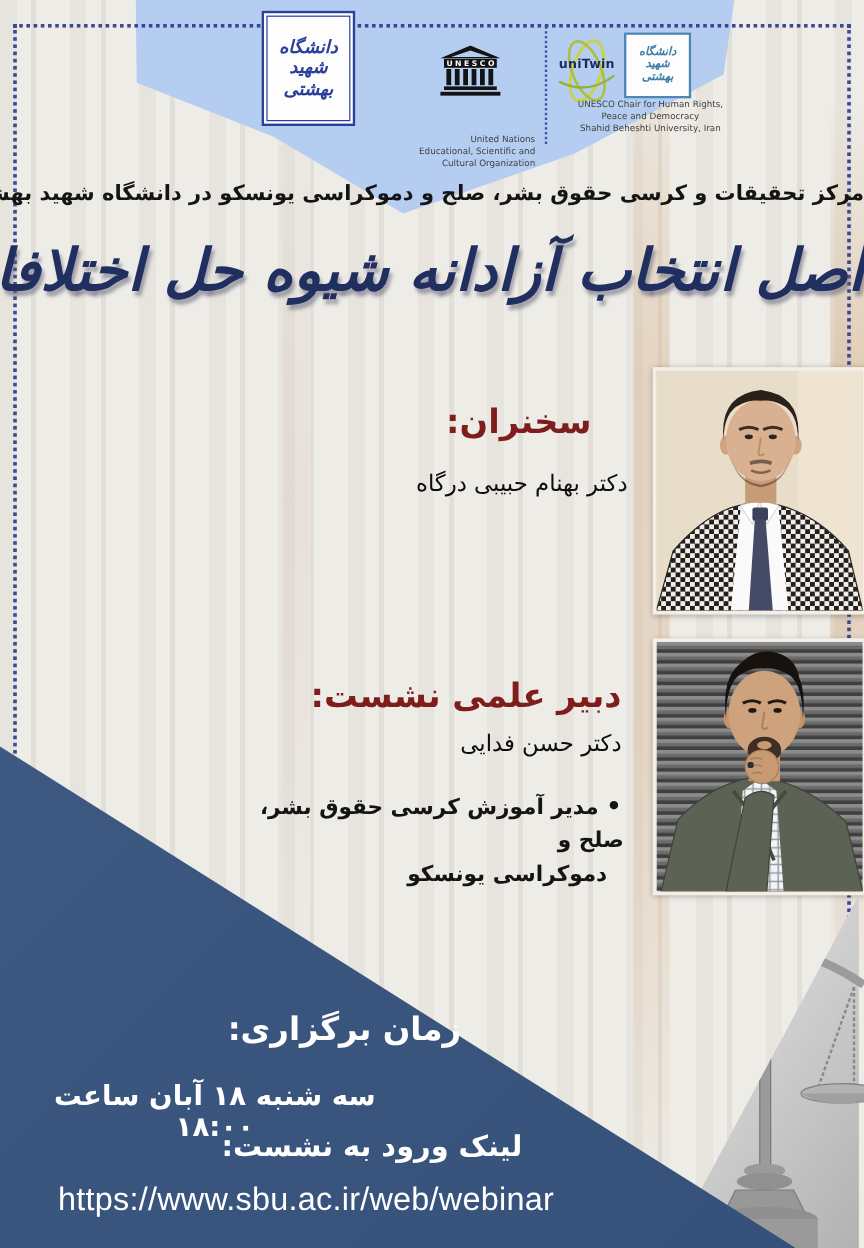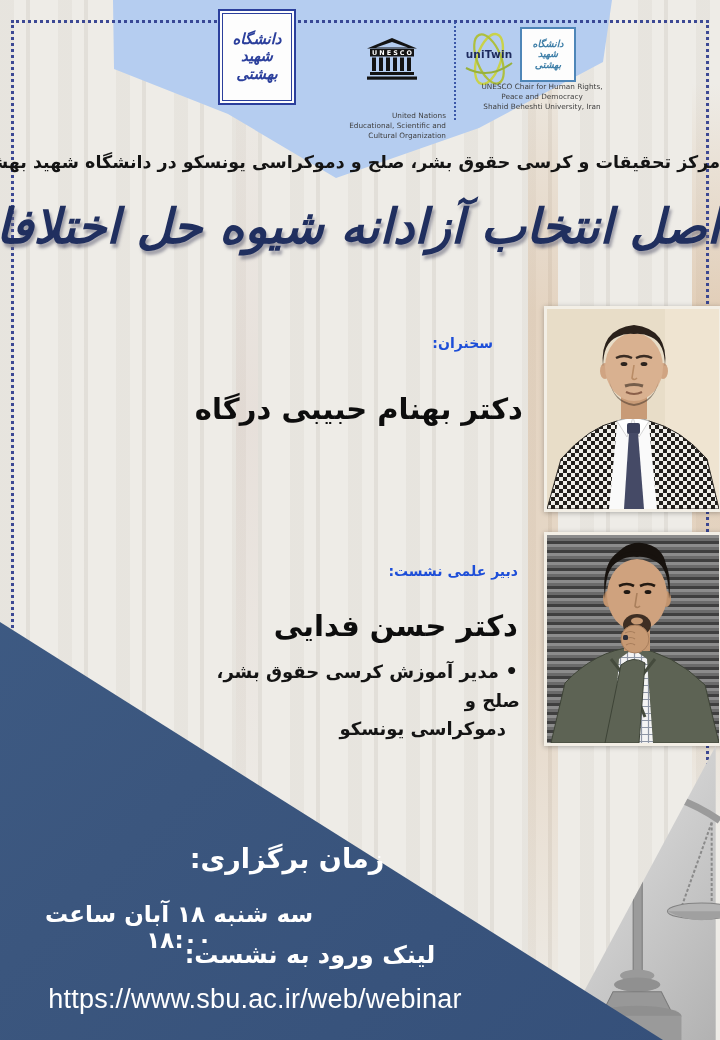--- a/index.html
+++ b/index.html
@@ -69,22 +69,22 @@
     text-align:center; font-size:17.5px; font-weight:bold; color:#141414;
     white-space:nowrap; letter-spacing:-0.2px;
   }
   .event-title{
     position:absolute; left:0; top:198px; width:720px; z-index:3;
     text-align:center; font-size:48px; font-weight:bold; font-style:italic;
     color:#202f5f; white-space:nowrap; letter-spacing:-1px;
     text-shadow:2px 4px 3px rgba(100,100,120,0.55);
   }
 
-  .p-label{position:absolute; z-index:3; font-weight:bold; color:#1d4ed8; font-size:14px;}
-  .p-name{position:absolute; z-index:3; font-weight:bold; color:#0d0d0d; font-size:29px;}
+  .p-label{position:absolute; z-index:3; font-weight:bold; color:#7f1d1d; font-size:28px;}
+  .p-name{position:absolute; z-index:3; font-weight:normal; color:#0d0d0d; font-size:19px;}
   .p-role{position:absolute; z-index:3; font-weight:bold; color:#141414; font-size:18px; line-height:1.55; text-align:right;}
   .p-role .bullet{font-size:20px; padding-right:2px;}
   .indent2{padding-right:14px;}
 
   .photo{
     position:absolute; z-index:3; border:3px solid #f3efe6;
     box-shadow:0 1px 5px rgba(0,0,0,.28); overflow:hidden; background:#ddd;
   }
   .photo svg{display:block;}
   .photo1{left:544px; top:306px; width:172px; height:200px;}

